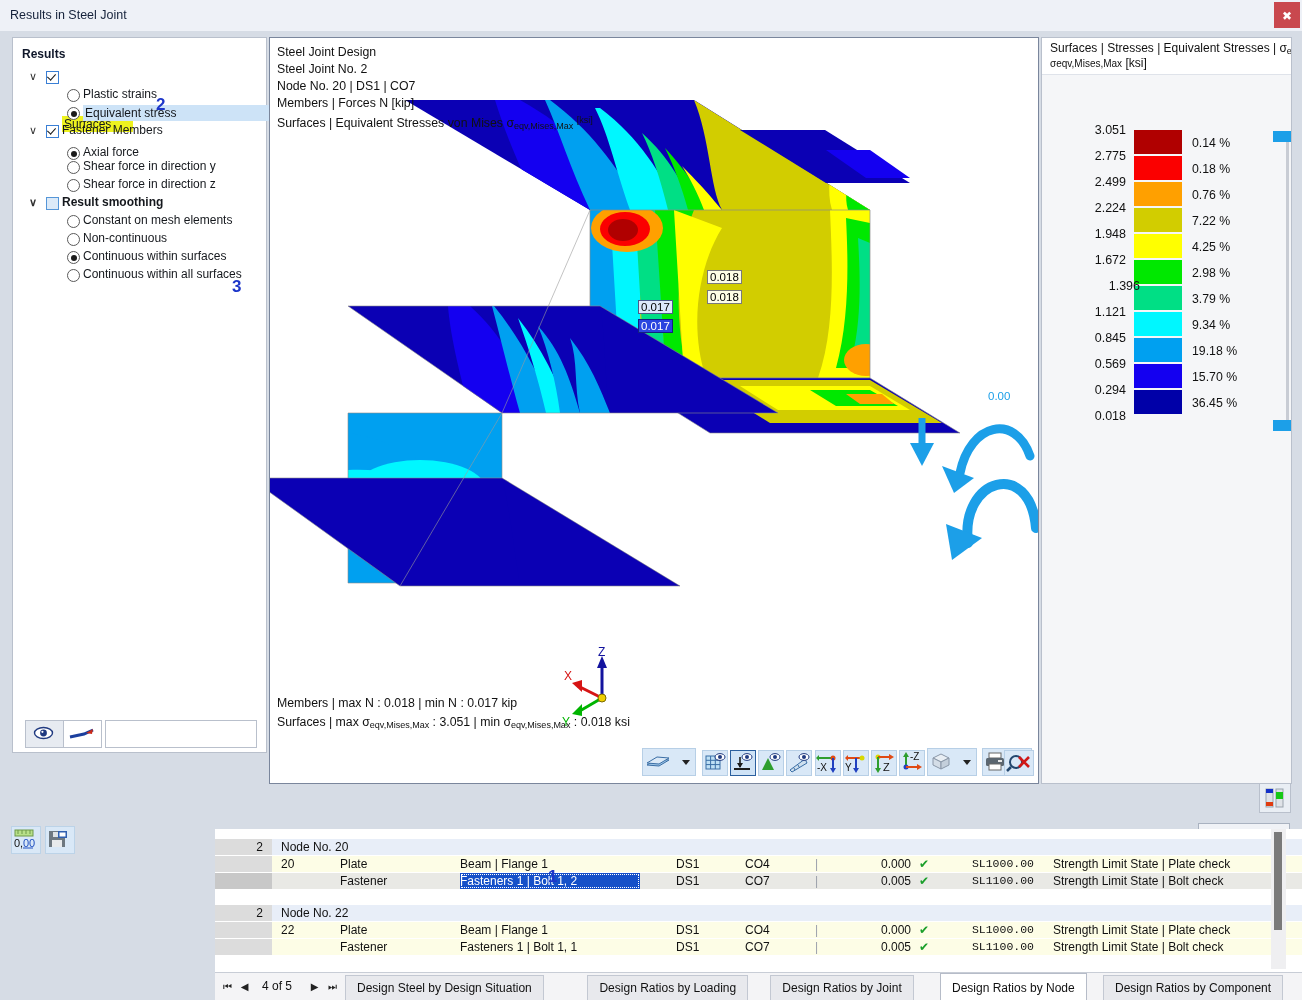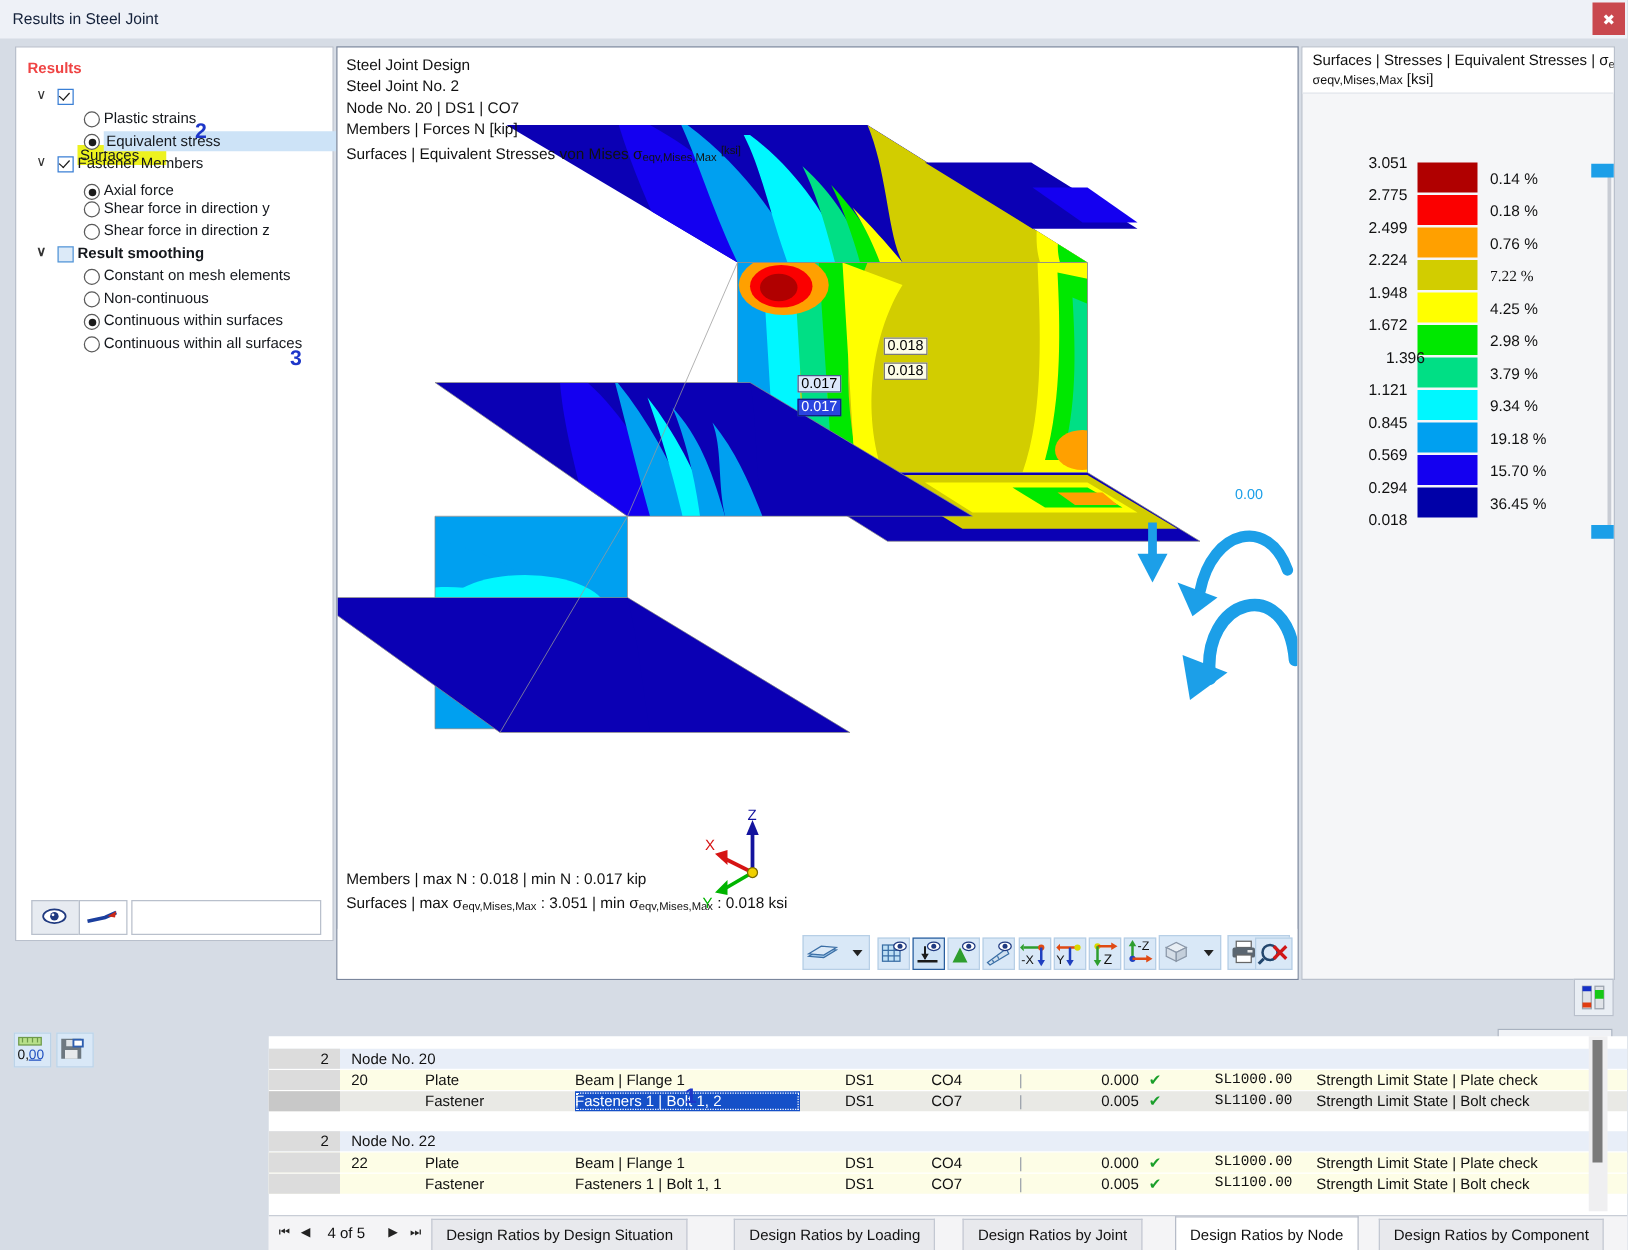--- a/index.html
+++ b/index.html
@@ -27,21 +27,21 @@
   }
 
   
   #dlgbody{left:0;top:31px;width:1302px;height:798px;background:#d6dce5;}
 
   
   #treepanel{
     left:12px;top:6px;width:253px;height:714px;
     background:#fff;border:1px solid #b9c0cc;
   }
-  #tree-head{position:absolute;left:9px;top:9px;font-weight:bold;color:#ef4444;font-size:12px;}
+  #tree-head{position:absolute;left:9px;top:9px;font-weight:bold;color:#0f172a;font-size:12px;}
   .trow{position:absolute;left:0;height:18px;white-space:nowrap;}
   .chev{position:absolute;left:14px;top:2px;width:12px;height:12px;color:#333;font-size:10px;}
   .chev:before{content:"\2228";display:block;line-height:12px;text-align:center;font-size:11px;}
   .cbox{position:absolute;width:11px;height:11px;border:1px solid #3a7fd5;background:#fff;top:3px;}
   .cbox.checked:after{
     content:"";position:absolute;left:2px;top:0px;width:4px;height:7px;
     border:solid #1a1a1a;border-width:0 1.6px 1.6px 0;transform:rotate(42deg);
   }
   .cbox.empty{background:#dceaf8;border:1px solid #5596d8;}
   .radio{position:absolute;width:11px;height:11px;border:1px solid #5a5a5a;border-radius:50%;background:#fff;top:3px;}
@@ -510,21 +510,21 @@
       <div class="l2"><span style="font-size:10px;">σeqv,Mises,Max</span> <span>[ksi]</span></div>
     </div>
     <div id="lg-body">
         <div class="lg-swatch" style="top: 92px; height: 24px; background: rgb(176, 0, 0);"></div>
         <div class="lg-pct" style="top: 98px;">0.14 %</div>
         <div class="lg-swatch" style="top: 118px; height: 24px; background: rgb(251, 0, 0);"></div>
         <div class="lg-pct" style="top: 124px;">0.18 %</div>
         <div class="lg-swatch" style="top: 144px; height: 24px; background: rgb(255, 160, 0);"></div>
         <div class="lg-pct" style="top: 150px;">0.76 %</div>
         <div class="lg-swatch" style="top: 170px; height: 24px; background: rgb(210, 205, 0);"></div>
-        <div class="lg-pct" style="top: 176px; font-family: Liberation Serif, serif;">7.22 %</div>
+        <div class="lg-pct" style="top: 176px;">7.22 %</div>
         <div class="lg-swatch" style="top: 196px; height: 24px; background: rgb(255, 255, 0);"></div>
         <div class="lg-pct" style="top: 202px;">4.25 %</div>
         <div class="lg-swatch" style="top: 222px; height: 24px; background: rgb(0, 232, 0);"></div>
         <div class="lg-pct" style="top: 228px;">2.98 %</div>
         <div class="lg-swatch" style="top: 248px; height: 24px; background: rgb(0, 223, 133);"></div>
         <div class="lg-pct" style="top: 254px;">3.79 %</div>
         <div class="lg-swatch" style="top: 274px; height: 24px; background: rgb(0, 247, 255);"></div>
         <div class="lg-pct" style="top: 280px;">9.34 %</div>
         <div class="lg-swatch" style="top: 300px; height: 24px; background: rgb(0, 160, 240);"></div>
         <div class="lg-pct" style="top: 306px;">19.18 %</div>
@@ -652,19 +652,19 @@
   <div class="abs" style="left:333px;top:38px;"><span class="marker" style="position:relative;left:0;top:0;">1</span></div>
 </div>
 
 <div id="tabstrip" class="abs">
   <div class="nav-btn" style="left:5px;">⏮</div>
   <div class="nav-btn" style="left:22px;">◀</div>
   <div id="pagelabel">4 of 5</div>
   <div class="nav-btn" style="left:92px;">▶</div>
   <div class="nav-btn" style="left:110px;">⏭</div>
   <div id="tabs-container">
-      <div class="tab" style="left: 130px;">Design Ratios by Design Situation</div>
+      <div class="tab" style="left: 130px;">Design Steel by Design Situation</div>
       <div class="tab" style="left: 372.46px;">Design Ratios by Loading</div>
       <div class="tab" style="left: 555.34px;">Design Ratios by Joint</div>
       <div class="tab active" style="left: 724.98px; text-align: center;">Design Ratios by Node</div>
       <div class="tab" style="left: 888px;">Design Ratios by Component</div>
     </div>
 </div>
 
 </body></html>

